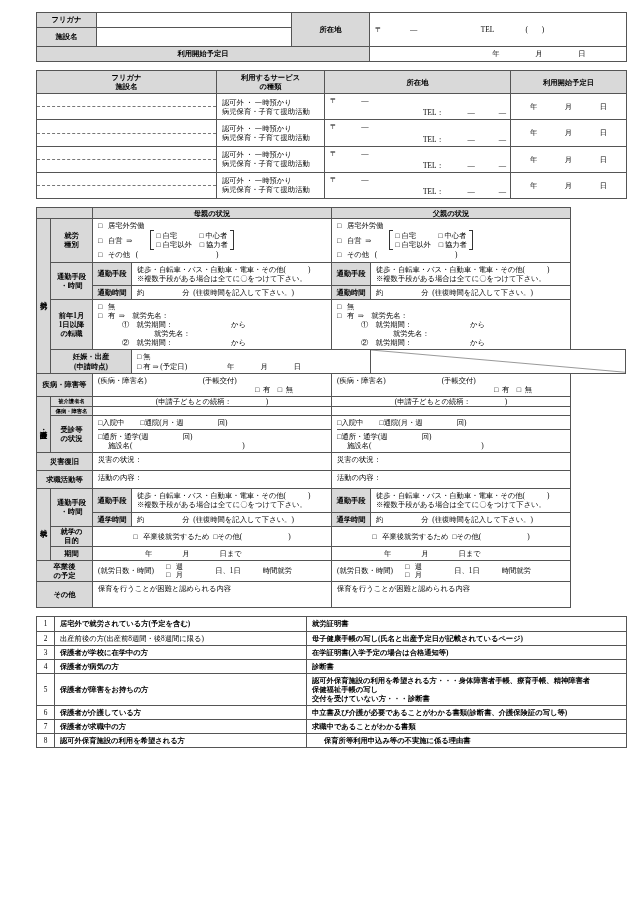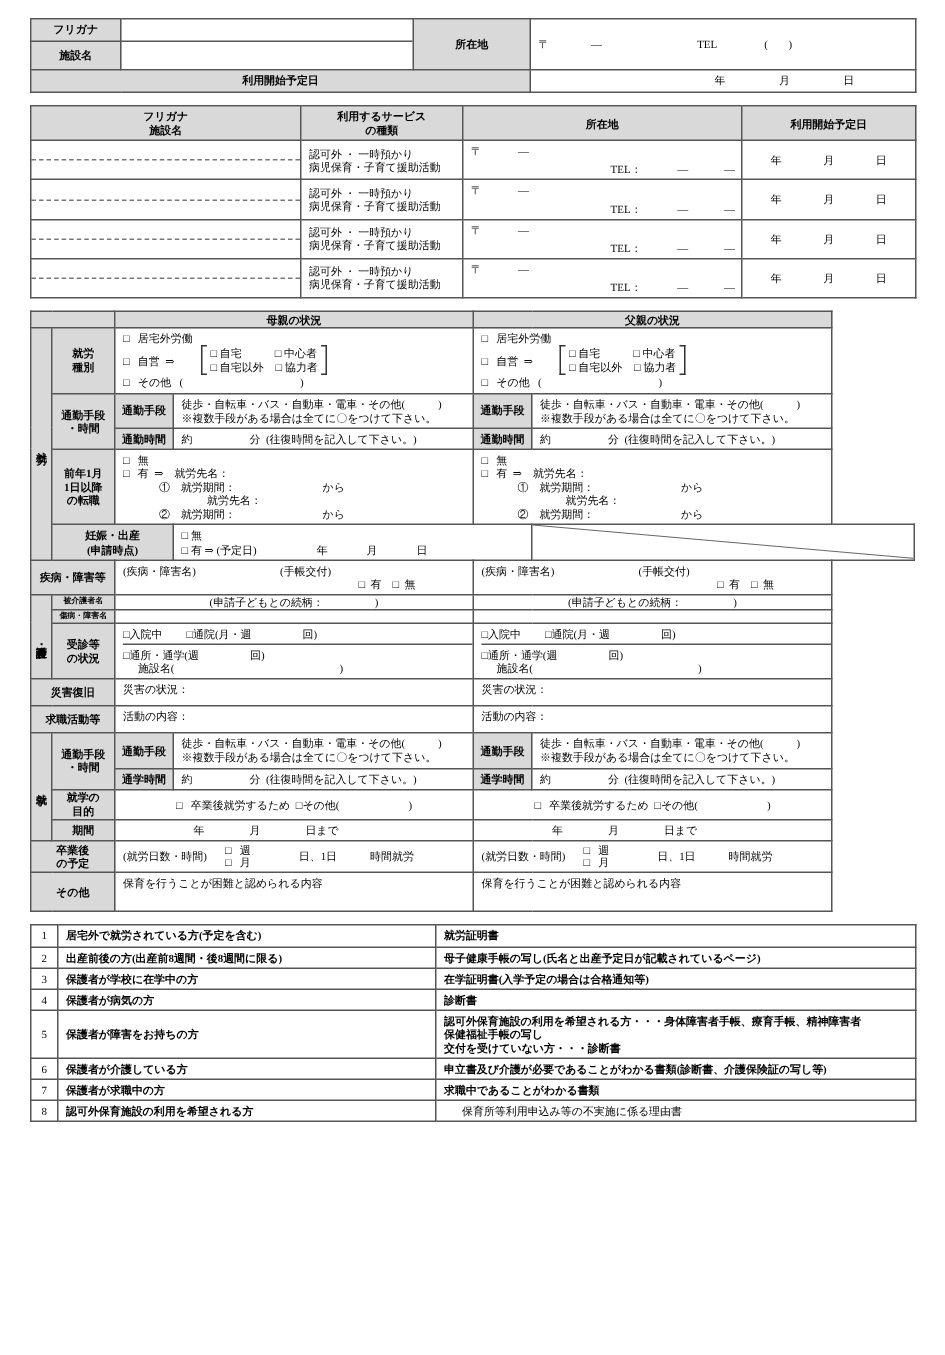--- a/index.html
+++ b/index.html
@@ -26,21 +26,21 @@
   .note {
     font-size: 7.6px;
     font-weight: bold;
     margin: 0 0 1.5px 20px;
     letter-spacing: 0px;
     white-space: nowrap;
   }
   table {
     border-collapse: collapse;
     table-layout: fixed;
-    margin-left: 20px;
+    margin-left: 36px;
     font-size: 7.3px;
   }
   td, th {
     border: 0.8px solid #555;
     padding: 0;
     vertical-align: middle;
     font-weight: normal;
     line-height: 1.25;
   }
   .hdr {
@@ -583,21 +583,21 @@
     <tbody id="attach-body">
         <tr style="height: 11px;">
           <td class="c">1</td>
           <td class="padl" style="vertical-align: middle; font-weight: bold;">居宅外で就労されている方(予定を含む)</td>
           <td class="padl" style="vertical-align: middle; font-weight: bold;">
             <div>就労証明書</div>
           </td>
         </tr>
         <tr style="height: 11px;">
           <td class="c">2</td>
-          <td class="padl" style="vertical-align: middle; font-weight: bold;">出産前後の方(出産前8週間・後8週間に限る)</td>
+          <td class="padl" style="vertical-align: middle; font-weight: normal;">出産前後の方(出産前8週間・後8週間に限る)</td>
           <td class="padl" style="vertical-align: middle; font-weight: bold;">
             <div>母子健康手帳の写し(氏名と出産予定日が記載されているページ)</div>
           </td>
         </tr>
         <tr style="height: 11px;">
           <td class="c">3</td>
           <td class="padl" style="vertical-align: middle; font-weight: bold;">保護者が学校に在学中の方</td>
           <td class="padl" style="vertical-align: middle; font-weight: bold;">
             <div>在学証明書(入学予定の場合は合格通知等)</div>
           </td>
@@ -628,20 +628,20 @@
         <tr style="height: 11px;">
           <td class="c">7</td>
           <td class="padl" style="vertical-align: middle; font-weight: bold;">保護者が求職中の方</td>
           <td class="padl" style="vertical-align: middle; font-weight: bold;">
             <div>求職中であることがわかる書類</div>
           </td>
         </tr>
         <tr style="height: 11px;">
           <td class="c">8</td>
           <td class="padl" style="vertical-align: middle; font-weight: bold;">認可外保育施設の利用を希望される方</td>
-          <td class="padl" style="vertical-align: middle; font-weight: normal; padding-left: 17px;">
+          <td class="padl" style="vertical-align: middle; font-weight: bold; padding-left: 17px;">
             <div>保育所等利用申込み等の不実施に係る理由書</div>
           </td>
         </tr>
       </tbody>
   </table>
 
 </div>
 
 </body></html>

